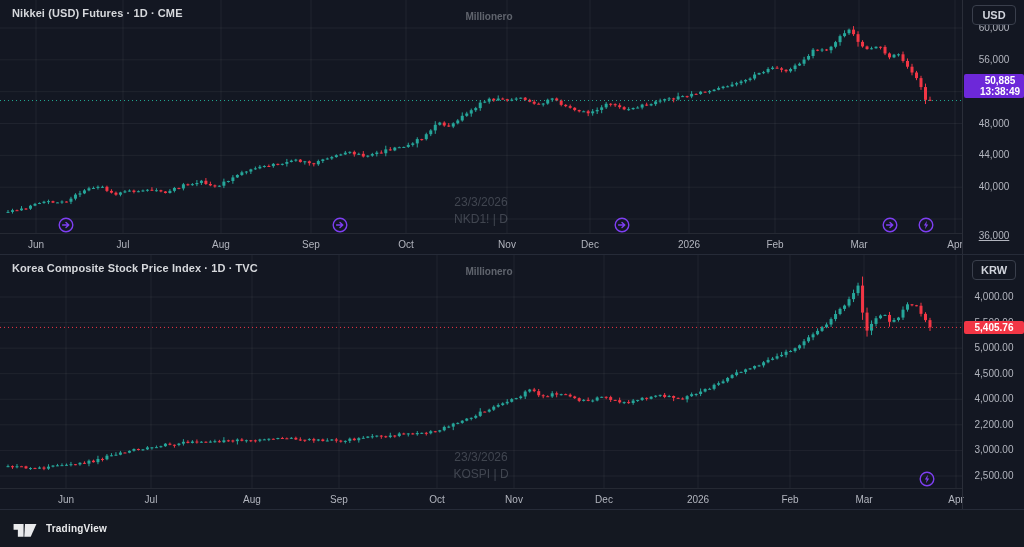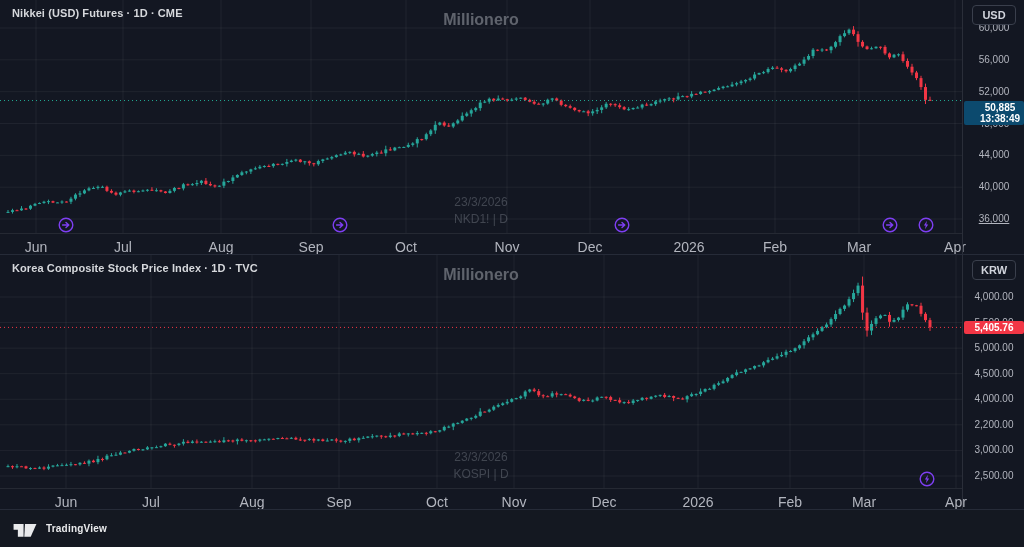--- a/index.html
+++ b/index.html
@@ -11,33 +11,33 @@
   }
   .panel{position:absolute;left:0;width:1024px;}
   #panel-0{top:0;height:254px;}
   #panel-1{top:254px;height:255px;border-top:1px solid #262b38;}
   .plot{position:absolute;left:0;top:0;width:962px;height:233px;display:block;}
   .legend{
     position:absolute;left:12px;top:7px;z-index:6;
     font-size:11px;font-weight:600;color:#d6d8dc;letter-spacing:.1px;cursor:pointer;
   }
   .wm-title{
-    position:absolute;left:0;top:11px;width:962px;text-align:center;z-index:2;
-    font-size:16px;font-weight:700;color:rgba(200,204,212,0.42);pointer-events:none;
+    position:absolute;left:8px;top:11px;width:962px;text-align:center;z-index:2;
+    font-size:10px;font-weight:700;color:rgba(200,204,212,0.42);pointer-events:none;
   }
   .wm-sub{position:absolute;left:0;width:962px;text-align:center;z-index:2;pointer-events:none;}
   .wm-date{top:195px;font-size:12px;color:rgba(170,174,184,0.30);}
   .wm-sym{top:212px;font-size:12px;color:rgba(170,174,184,0.30);}
   .time-axis{
     position:absolute;left:0;top:233px;width:962px;height:21px;
     border-top:1px solid rgba(255,255,255,0.08);cursor:ew-resize;
   }
   .month{
     position:absolute;top:5px;transform:translateX(-50%);
-    font-size:14px;color:#b2b5be;white-space:nowrap;
+    font-size:10px;color:#b2b5be;white-space:nowrap;
   }
   .price-axis{
     position:absolute;left:962px;top:0;width:48px;height:100%;
     border-left:1px solid #2a2e39;cursor:ns-resize;
   }
   .ptick{
     position:absolute;left:0;width:62px;text-align:center;
     font-size:10px;color:#b2b5be;
   }
   .cur-btn{
@@ -511,28 +511,28 @@
         <span class="month" style="left: 406px;">Oct</span>
         <span class="month" style="left: 507px;">Nov</span>
         <span class="month" style="left: 590px;">Dec</span>
         <span class="month" style="left: 689px;">2026</span>
         <span class="month" style="left: 775px;">Feb</span>
         <span class="month" style="left: 859px;">Mar</span>
         <span class="month" style="left: 955px;">Apr</span>
       </div>
     <div class="price-axis">
       <button class="cur-btn">USD</button>
-    <div class="ptick" style="top: 213px; text-decoration: underline;">36,000</div>
+    <div class="ptick" style="top: 230px; text-decoration: underline;">36,000</div>
         <div class="ptick" style="top: 181.167px;">40,000</div>
         <div class="ptick" style="top: 149.333px;">44,000</div>
         <div class="ptick" style="top: 117.5px;">48,000</div>
         <div class="ptick" style="top: 85.6667px;">52,000</div>
         <div class="ptick" style="top: 53.8333px;">56,000</div>
         <div class="ptick" style="top: 22px;">60,000</div>
-        <div class="badge" style="background: #0c4a6e; top: 101px; padding-left: 12px;">
+        <div class="badge" style="background: #6d28d9; top: 74px; padding-left: 12px;">
           <div>50,885</div>
           <div>13:38:49</div>
         </div>
       </div>
   <div class="event-ico" style="left: 58px; top: 217px;"><svg width="16" height="16" viewBox="0 0 16 16">
           <circle cx="8" cy="8" r="6.8" fill="none" stroke="#7e3ff2" stroke-width="1.4"></circle>
           <path d="M4.6 8 H10.2 M8.0 5.4 L10.8 8 L8.0 10.6" fill="none" stroke="#7e3ff2" stroke-width="1.4" stroke-linecap="round" stroke-linejoin="round"></path>
         </svg></div>
       <div class="event-ico" style="left: 332px; top: 217px;"><svg width="16" height="16" viewBox="0 0 16 16">
           <circle cx="8" cy="8" r="6.8" fill="none" stroke="#7e3ff2" stroke-width="1.4"></circle>

